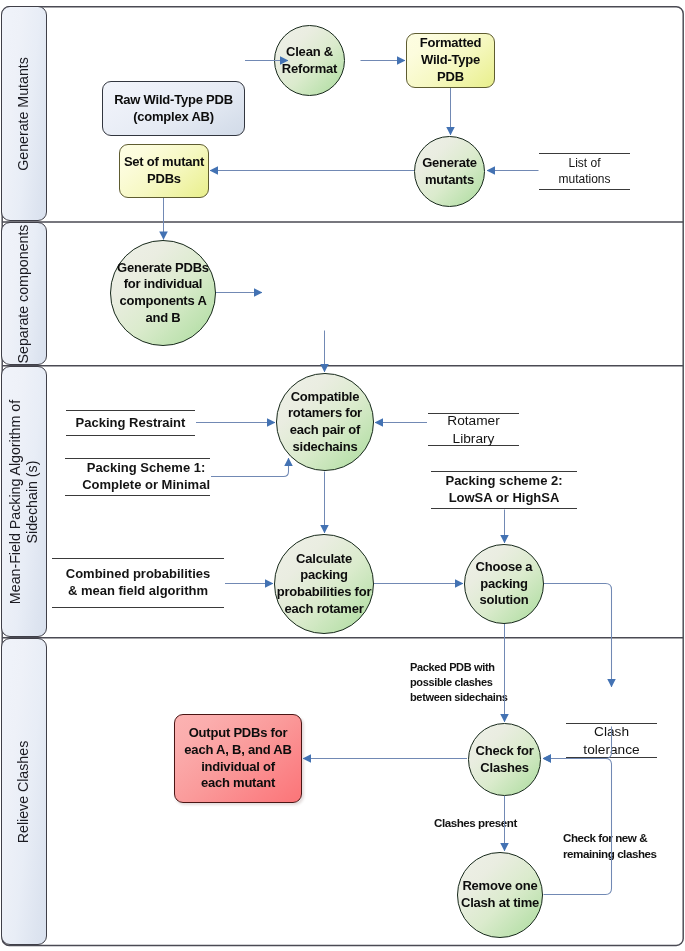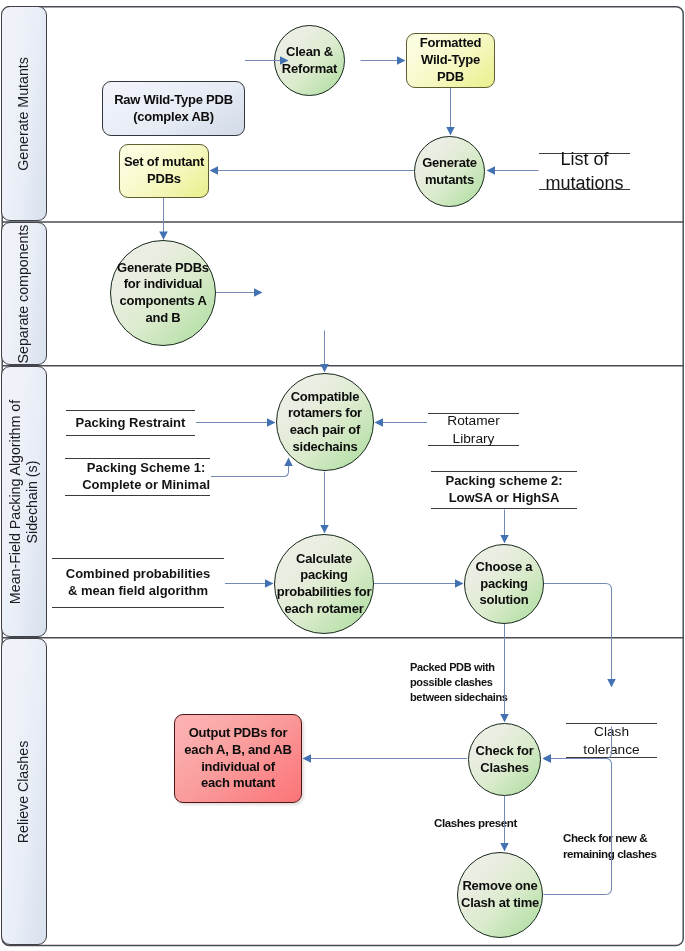--- a/index.html
+++ b/index.html
@@ -93,21 +93,21 @@
       </span>
   </div>
 
   <div class="node circ" style="left:414px;top:136px;width:71px;height:71px;font-size:13px;">
     <span>
         <i style="font-style:normal;display:block;white-space:nowrap">Generate</i>
         <i style="font-style:normal;display:block;white-space:nowrap">mutants</i>
       </span>
   </div>
 
-  <div class="datalabel" style="left:539px;top:153px;width:91px;height:37px;font-size:18px;">
+  <div class="datalabel" style="left:539px;top:153px;width:91px;height:37px;font-size:12px;">
     <span>
         <i style="font-style:normal;display:block;white-space:nowrap">List of</i>
         <i style="font-style:normal;display:block;white-space:nowrap">mutations</i>
       </span>
   </div>
 
   <div class="node rbox ybox" style="left:119px;top:144px;width:90px;height:54px;font-size:13px;">
     <span>
         <i style="font-style:normal;display:block;white-space:nowrap">Set of mutant</i>
         <i style="font-style:normal;display:block;white-space:nowrap">PDBs</i>

